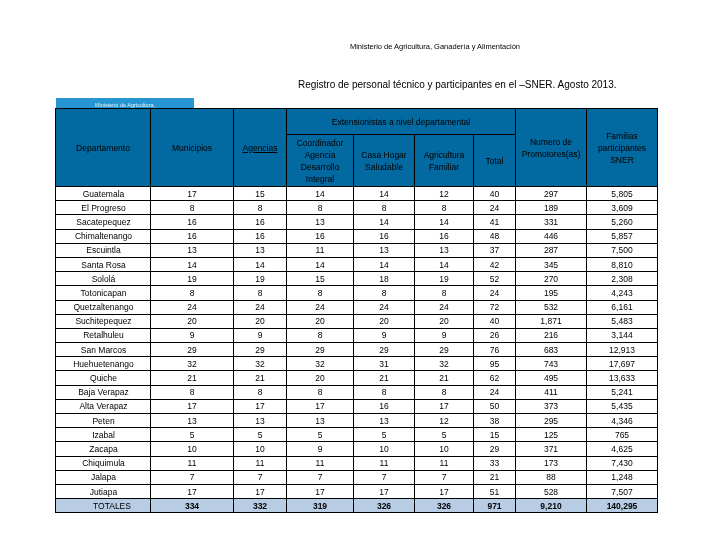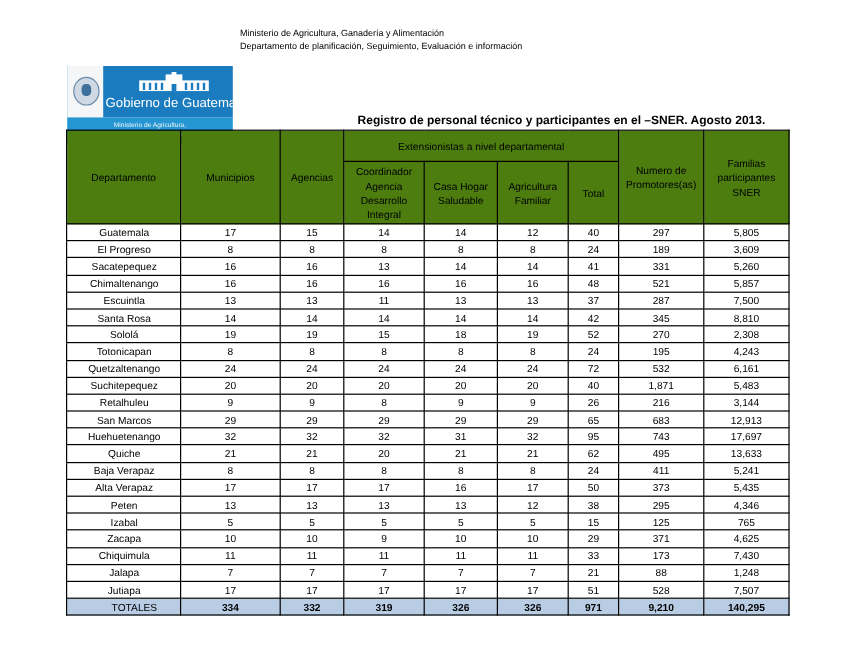--- a/index.html
+++ b/index.html
@@ -1,73 +1,52 @@
 <!DOCTYPE html>
 <html><head>
 <meta charset="utf-8">
 <style>
   html, body { margin:0; padding:0; background:#ffffff; }
   body { width:720px; height:540px; position:relative; overflow:hidden;
          font-family:"Liberation Sans", "DejaVu Sans", sans-serif; color:#000; }
-  .hdr-lines { position:absolute; left:200px; top:22px; width:320px; text-align:left;
+  .hdr-lines { position:absolute; left:200px; top:41px; width:320px; text-align:right;
                font-size:7.5px; line-height:11px; }
   .hdr-lines div { white-space:nowrap; }
   .logo { position:absolute; left:56px; top:55px; width:138px; height:65px; }
   .logo-top { position:absolute; left:0; top:0; width:138px; height:43px; background:#1a7bbf; }
   .logo-white { position:absolute; left:0; top:0; width:30px; height:43px; background:#f4f6f8; }
   .logo-emblem { position:absolute; left:5px; top:9px; width:20px; height:22px; border-radius:50%;
                  background:#cfd9e3; border:1px solid #6b8cab; }
   .logo-emblem::after { content:""; position:absolute; left:6px; top:5px; width:8px; height:10px;
                  border-radius:40%; background:#3f6f9b; }
   .logo-building { position:absolute; left:58px; top:5px; width:62px; height:16px; }
   .logo-title { position:absolute; left:32px; top:25px; font-size:11px; color:#fff; white-space:nowrap; }
   .logo-bottom { position:absolute; left:0; top:43px; width:138px; height:22px; background:#2596d1;
                  color:#e8f4fb; font-size:5.5px; text-align:center; line-height:7px; padding-top:4px; box-sizing:border-box; }
-  .report-title { position:absolute; left:298px; top:79px; font-size:10px; font-weight:bold; white-space:nowrap;margin-top:16px; }
+  .report-title { position:absolute; left:298px; top:79px; font-size:10px; font-weight:normal; white-space:nowrap; }
 
   table.reg { position:absolute; left:55px; top:108px; border-collapse:collapse; font-size:8.5px; }
   table.reg th, table.reg td { border:1px solid #000; padding:0; }
-  table.reg thead th { background:#4d7c0f; font-weight:normal; line-height:12px; }
+  table.reg thead th { background:#0369a1; font-weight:normal; line-height:12px; }
   table.reg tbody td { height:13.2px; line-height:12px; text-align:center; border-top:1px solid #000; }
   table.reg tbody td.dept { text-align:center; padding-left:1px; }
   table.reg tr.tot td { background:#b8cce4; font-weight:bold;text-align:center; }
   table.reg tr.tot td.dept { text-align:center; font-weight:normal;padding-left:18px; }
-  .c-dept { width:94px; } .c-mun { width:82px; } .c-age { width:52px; }
+  .c-dept { width:94px; } .c-mun { width:82px; } .c-age { width:52px;text-decoration:underline; }
   .c-coord { width:66px; } .c-casa { width:60px; } .c-agri { width:58px;margin-left:20px; }
   .c-tot { width:41px; } .c-prom { width:70px; } .c-fam { width:70px; }
 </style>
 </head>
 <body>
 
 <div class="hdr-lines">
   <div>Ministerio de Agricultura, Ganadería y Alimentación</div>
-  <div>Departamento de planificación, Seguimiento, Evaluación e información</div>
 </div>
 
 <div class="logo">
-  <div class="logo-top">
-    <div class="logo-white">
-      <div class="logo-emblem"></div>
-    </div>
-    <svg class="logo-building" viewBox="0 0 62 16">
-      <rect x="2" y="7" width="58" height="9" fill="#ffffff"></rect>
-      <rect x="24" y="2" width="14" height="6" fill="#ffffff"></rect>
-      <rect x="29" y="0" width="4" height="3" fill="#ffffff"></rect>
-      <rect x="5" y="9" width="2" height="6" fill="#1a7bbf"></rect>
-      <rect x="10" y="9" width="2" height="6" fill="#1a7bbf"></rect>
-      <rect x="15" y="9" width="2" height="6" fill="#1a7bbf"></rect>
-      <rect x="20" y="9" width="2" height="6" fill="#1a7bbf"></rect>
-      <rect x="40" y="9" width="2" height="6" fill="#1a7bbf"></rect>
-      <rect x="45" y="9" width="2" height="6" fill="#1a7bbf"></rect>
-      <rect x="50" y="9" width="2" height="6" fill="#1a7bbf"></rect>
-      <rect x="55" y="9" width="2" height="6" fill="#1a7bbf"></rect>
-      <rect x="29" y="10" width="4" height="6" fill="#1a7bbf"></rect>
-    </svg>
-    <div class="logo-title">Gobierno de Guatemala</div>
-  </div>
   <div class="logo-bottom">
     <div>Ministerio de Agricultura,</div>
     <div>Ganadería y Alimentación</div>
   </div>
 </div>
 
 <div class="report-title">Registro de personal técnico y participantes en el –SNER. Agosto 2013.</div>
 
 <table class="reg">
   <thead>
@@ -121,21 +100,21 @@
         <td>5,260</td>
       </tr>
       <tr>
         <td class="dept">Chimaltenango</td>
         <td>16</td>
         <td>16</td>
         <td>16</td>
         <td>16</td>
         <td>16</td>
         <td>48</td>
-        <td>521</td>
+        <td>446</td>
         <td>5,857</td>
       </tr>
       <tr>
         <td class="dept">Escuintla</td>
         <td>13</td>
         <td>13</td>
         <td>11</td>
         <td>13</td>
         <td>13</td>
         <td>37</td>
@@ -208,21 +187,21 @@
         <td>216</td>
         <td>3,144</td>
       </tr>
       <tr>
         <td class="dept">San Marcos</td>
         <td>29</td>
         <td>29</td>
         <td>29</td>
         <td>29</td>
         <td>29</td>
-        <td>65</td>
+        <td>76</td>
         <td>683</td>
         <td>12,913</td>
       </tr>
       <tr>
         <td class="dept">Huehuetenango</td>
         <td>32</td>
         <td>32</td>
         <td>32</td>
         <td>31</td>
         <td>32</td>

